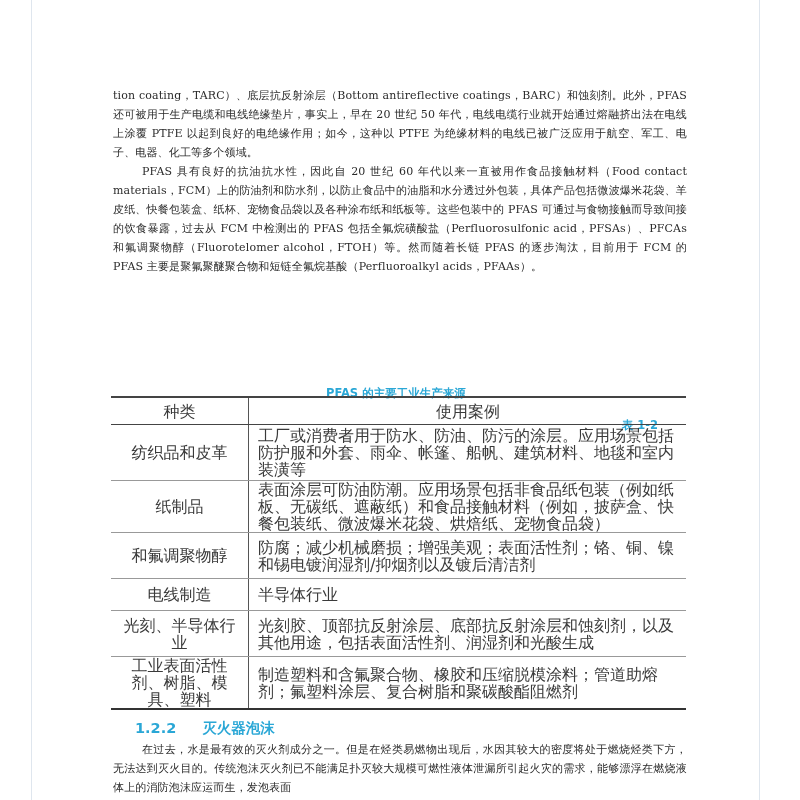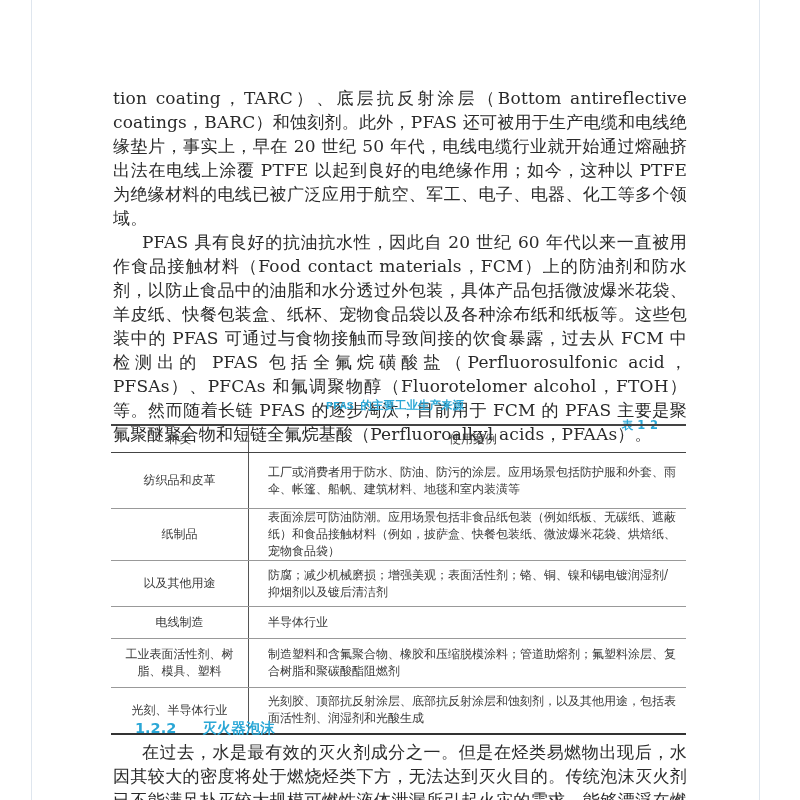--- a/index.html
+++ b/index.html
@@ -15,62 +15,62 @@
       background: #dfe6ee;
     }
     .page-edge-right {
       position: absolute; left: 759px; top: 0; width: 1px; height: 800px;
       background: #dfe6ee;
     }
     .content {
       position: absolute; left: 113px; top: 86px; width: 574px;
     }
     .para {
-      font-size: 17px;
-      line-height: 24px;
+      font-size: 11px;
+      line-height: 19px;
       margin: 0;
       text-align: justify;
       letter-spacing: 0.15px;
     }
     .para.indent { text-indent: 29px; }
     .table-caption {
       position: absolute; left: 111px; top: 386px; width: 575px; height: 18px;
       font-family: "DejaVu Sans", "Liberation Sans", sans-serif;
       font-size: 11.5px; font-weight: bold; color: #2aa7d6;
     }
     .table-caption .title {
-      position: absolute; left: 215px; top: 12px; font-family: Liberation Mono, monospace;
+      position: absolute; left: 215px; top: 0;
     }
     .table-caption .num {
       position: absolute; right: 28px; top: 0; margin-top: 32px;
     }
     table.src-table {
-      position: absolute; left: 111px; top: 424px; width: 575px;
+      position: absolute; left: 111px; top: 396px; width: 575px;
       border-collapse: collapse;
-      font-size: 12px; color: #3a3a3a;
+      font-size: 16px; color: #3a3a3a;
       font-family: "DejaVu Serif", "Liberation Serif", serif;
     }
     table.src-table th, table.src-table td {
       border-bottom: 1px solid #999;
       padding: 0 8px;
       vertical-align: middle;
       line-height: 17px;
     }
     table.src-table thead th {
       border-top: 2px solid #444;
       border-bottom: 1.5px solid #444;
       font-weight: normal;
       height: 26px;
     }
     table.src-table tbody tr:last-child td { border-bottom: 2px solid #333; }
     table.src-table .col-cat {
       width: 121px; text-align: center;
       border-right: 1px solid #555;
     }
-    table.src-table .col-use { text-align: left; padding-left: 19px; }
+    table.src-table .col-use { text-align: left; padding-left: 9px; }
     .section-heading {
       position: absolute; left: 135px; top: 719px;
       font-family: "DejaVu Sans", "Liberation Sans", sans-serif;
       font-size: 14.5px; font-weight: bold; color: #2aa7d6;
     }
     .section-heading .sec-num { margin-right: 26px; }
     .bottom-content {
       position: absolute; left: 113px; top: 740px; width: 574px;
     }
   </style>
@@ -100,34 +100,34 @@
   <tbody>
     <tr style="height:56px">
       <td class="col-cat">纺织品和皮革</td>
       <td class="col-use">工厂或消费者用于防水、防油、防污的涂层。应用场景包括防护服和外套、雨伞、帐篷、船帆、建筑材料、地毯和室内装潢等</td>
     </tr>
     <tr style="height:48px">
       <td class="col-cat">纸制品</td>
       <td class="col-use">表面涂层可防油防潮。应用场景包括非食品纸包装（例如纸板、无碳纸、遮蔽纸）和食品接触材料（例如，披萨盒、快餐包装纸、微波爆米花袋、烘焙纸、宠物食品袋）</td>
     </tr>
     <tr style="height:46px">
-      <td class="col-cat">以及其他用途</td>
+      <td class="col-cat">和氟调聚物醇</td>
       <td class="col-use">防腐；减少机械磨损；增强美观；表面活性剂；铬、铜、镍和锡电镀润湿剂/抑烟剂以及镀后清洁剂</td>
     </tr>
     <tr style="height:32px">
       <td class="col-cat">电线制造</td>
       <td class="col-use">半导体行业</td>
     </tr>
+    <tr style="height:46px">
+      <td class="col-cat">光刻、半导体行业</td>
+      <td class="col-use">光刻胶、顶部抗反射涂层、底部抗反射涂层和蚀刻剂，以及其他用途，包括表面活性剂、润湿剂和光酸生成</td>
+    </tr>
     <tr style="height:49px">
       <td class="col-cat">工业表面活性剂、树脂、模具、塑料</td>
       <td class="col-use">制造塑料和含氟聚合物、橡胶和压缩脱模涂料；管道助熔剂；氟塑料涂层、复合树脂和聚碳酸酯阻燃剂</td>
-    </tr>
-    <tr style="height:46px">
-      <td class="col-cat">光刻、半导体行业</td>
-      <td class="col-use">光刻胶、顶部抗反射涂层、底部抗反射涂层和蚀刻剂，以及其他用途，包括表面活性剂、润湿剂和光酸生成</td>
     </tr>
   </tbody>
 </table>
 
 <div class="section-heading">
   <span class="sec-num">1.2.2</span><span>灭火器泡沫</span>
 </div>
 
 <div class="bottom-content">
   <p class="para indent">在过去，水是最有效的灭火剂成分之一。但是在烃类易燃物出现后，水因其较大的密度将处于燃烧烃类下方，无法达到灭火目的。传统泡沫灭火剂已不能满足扑灭较大规模可燃性液体泄漏所引起火灾的需求，能够漂浮在燃烧液体上的消防泡沫应运而生，发泡表面</p>

